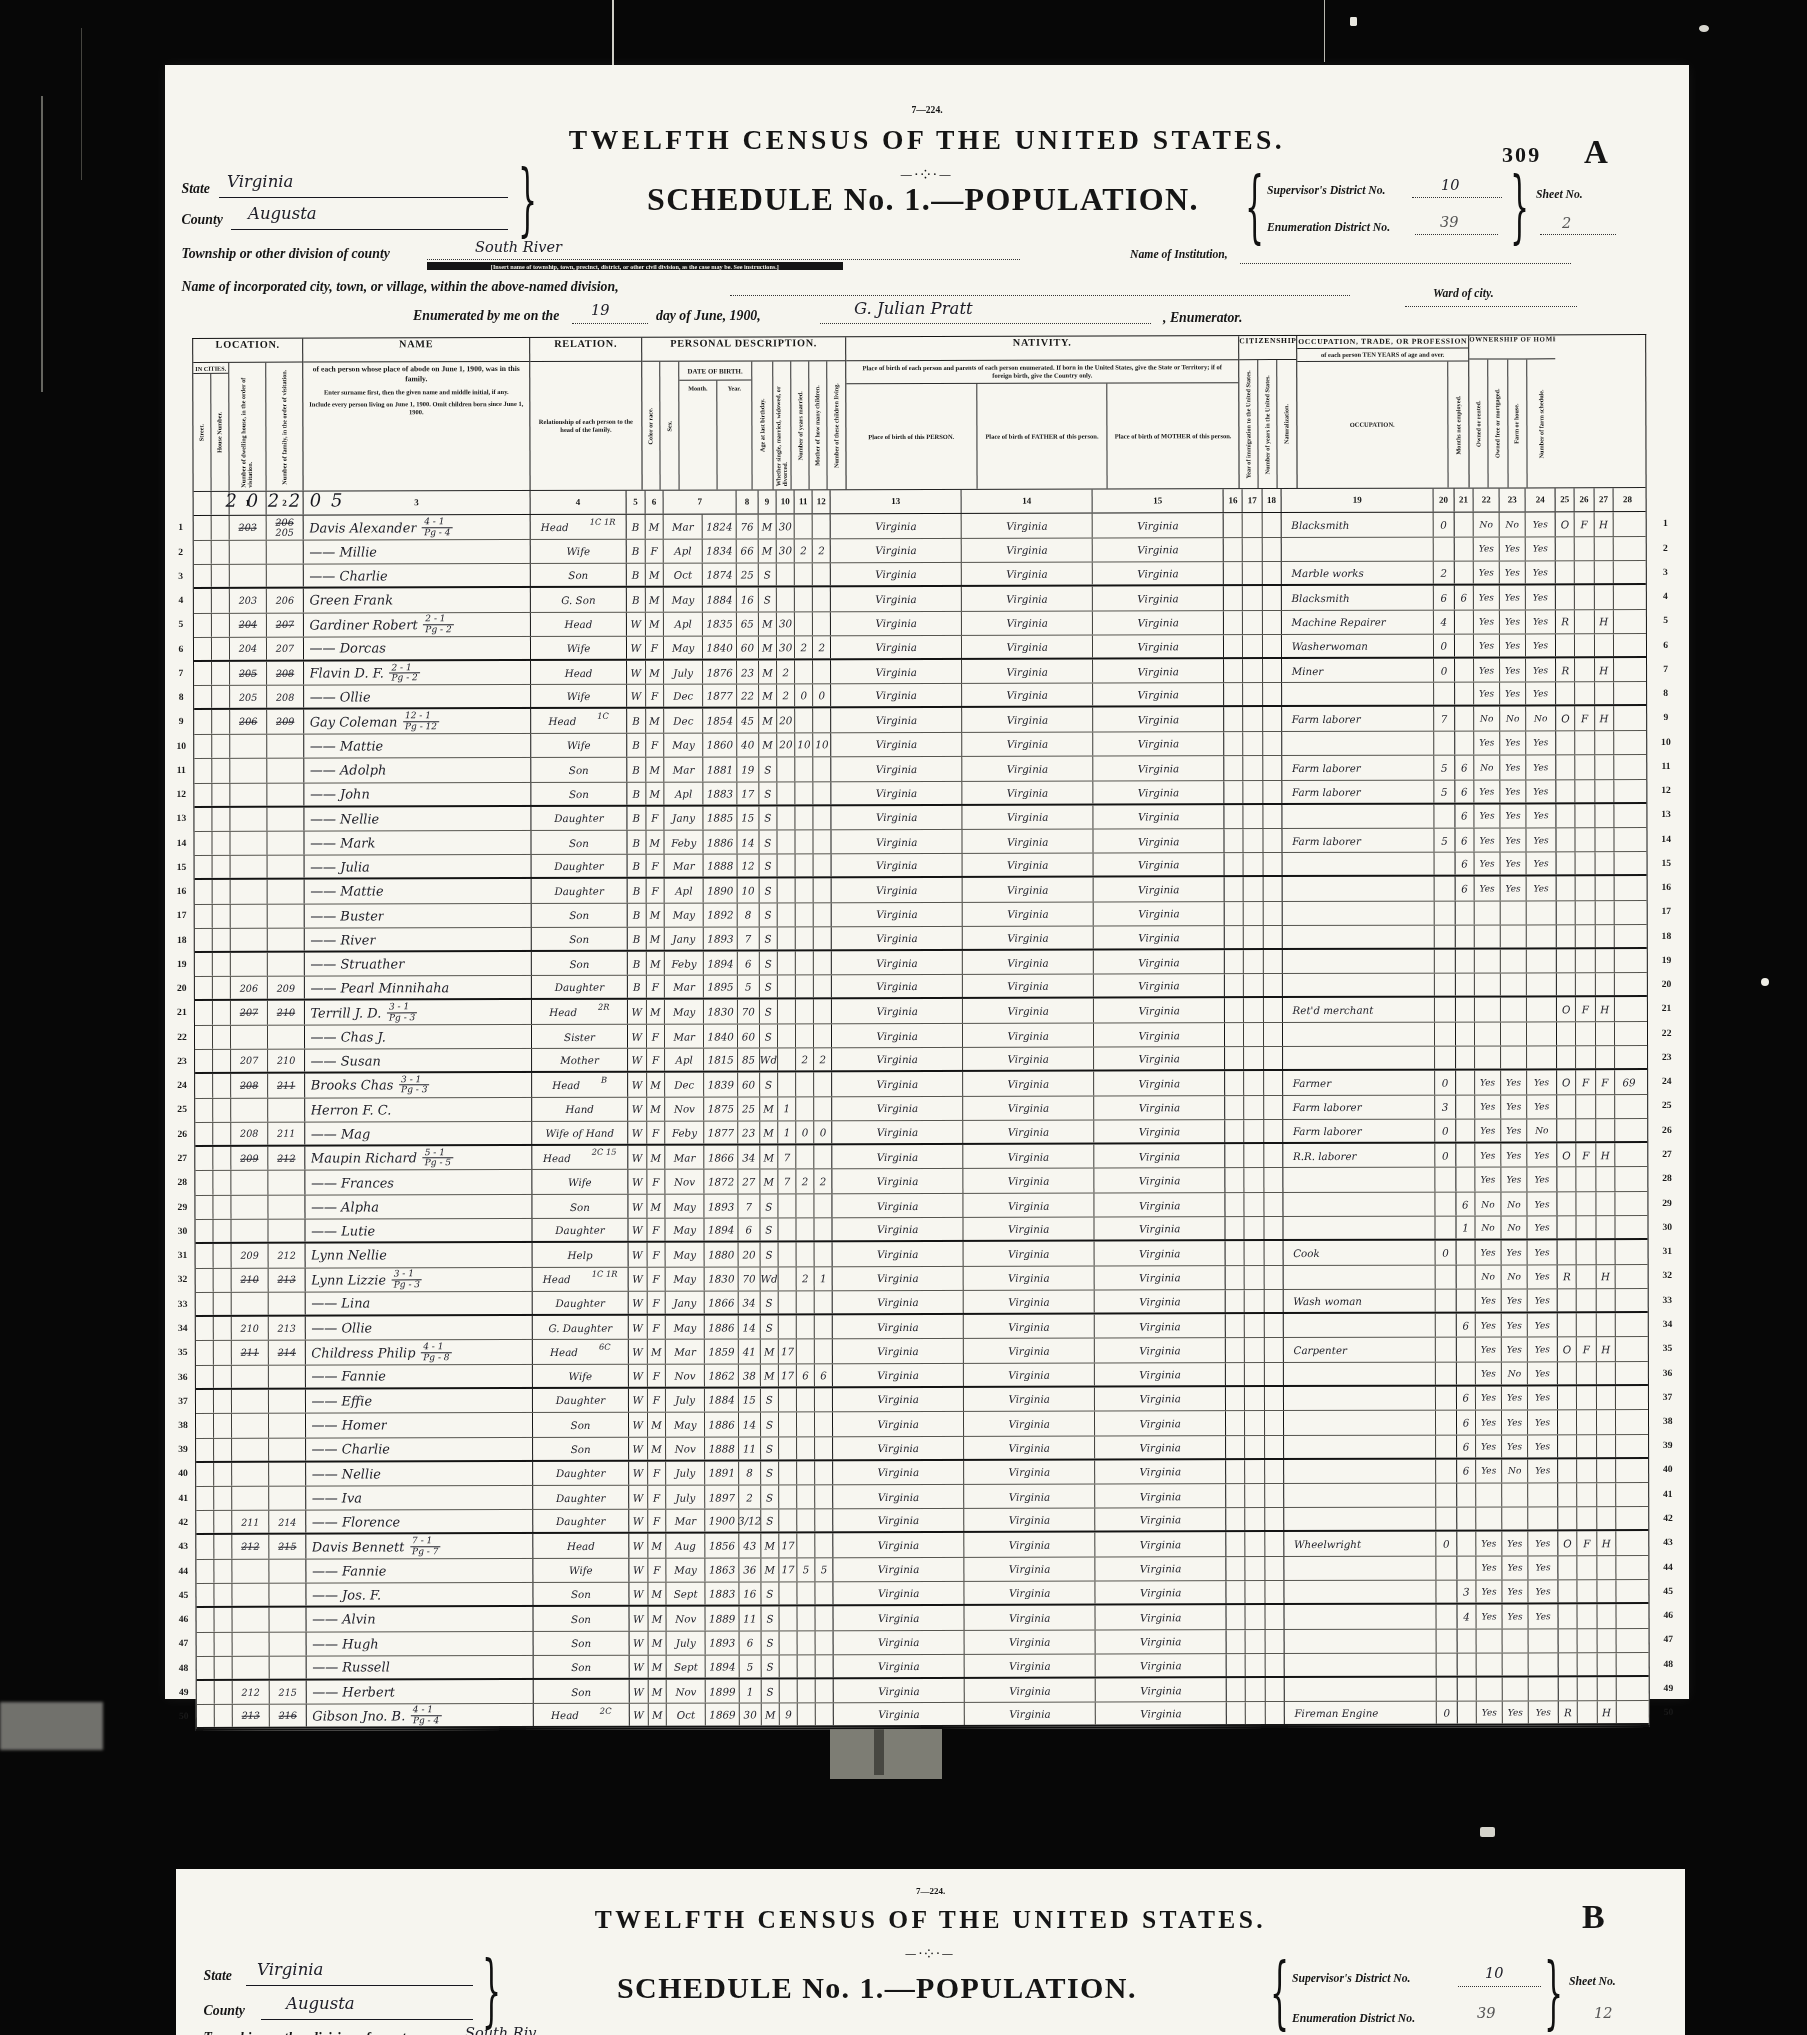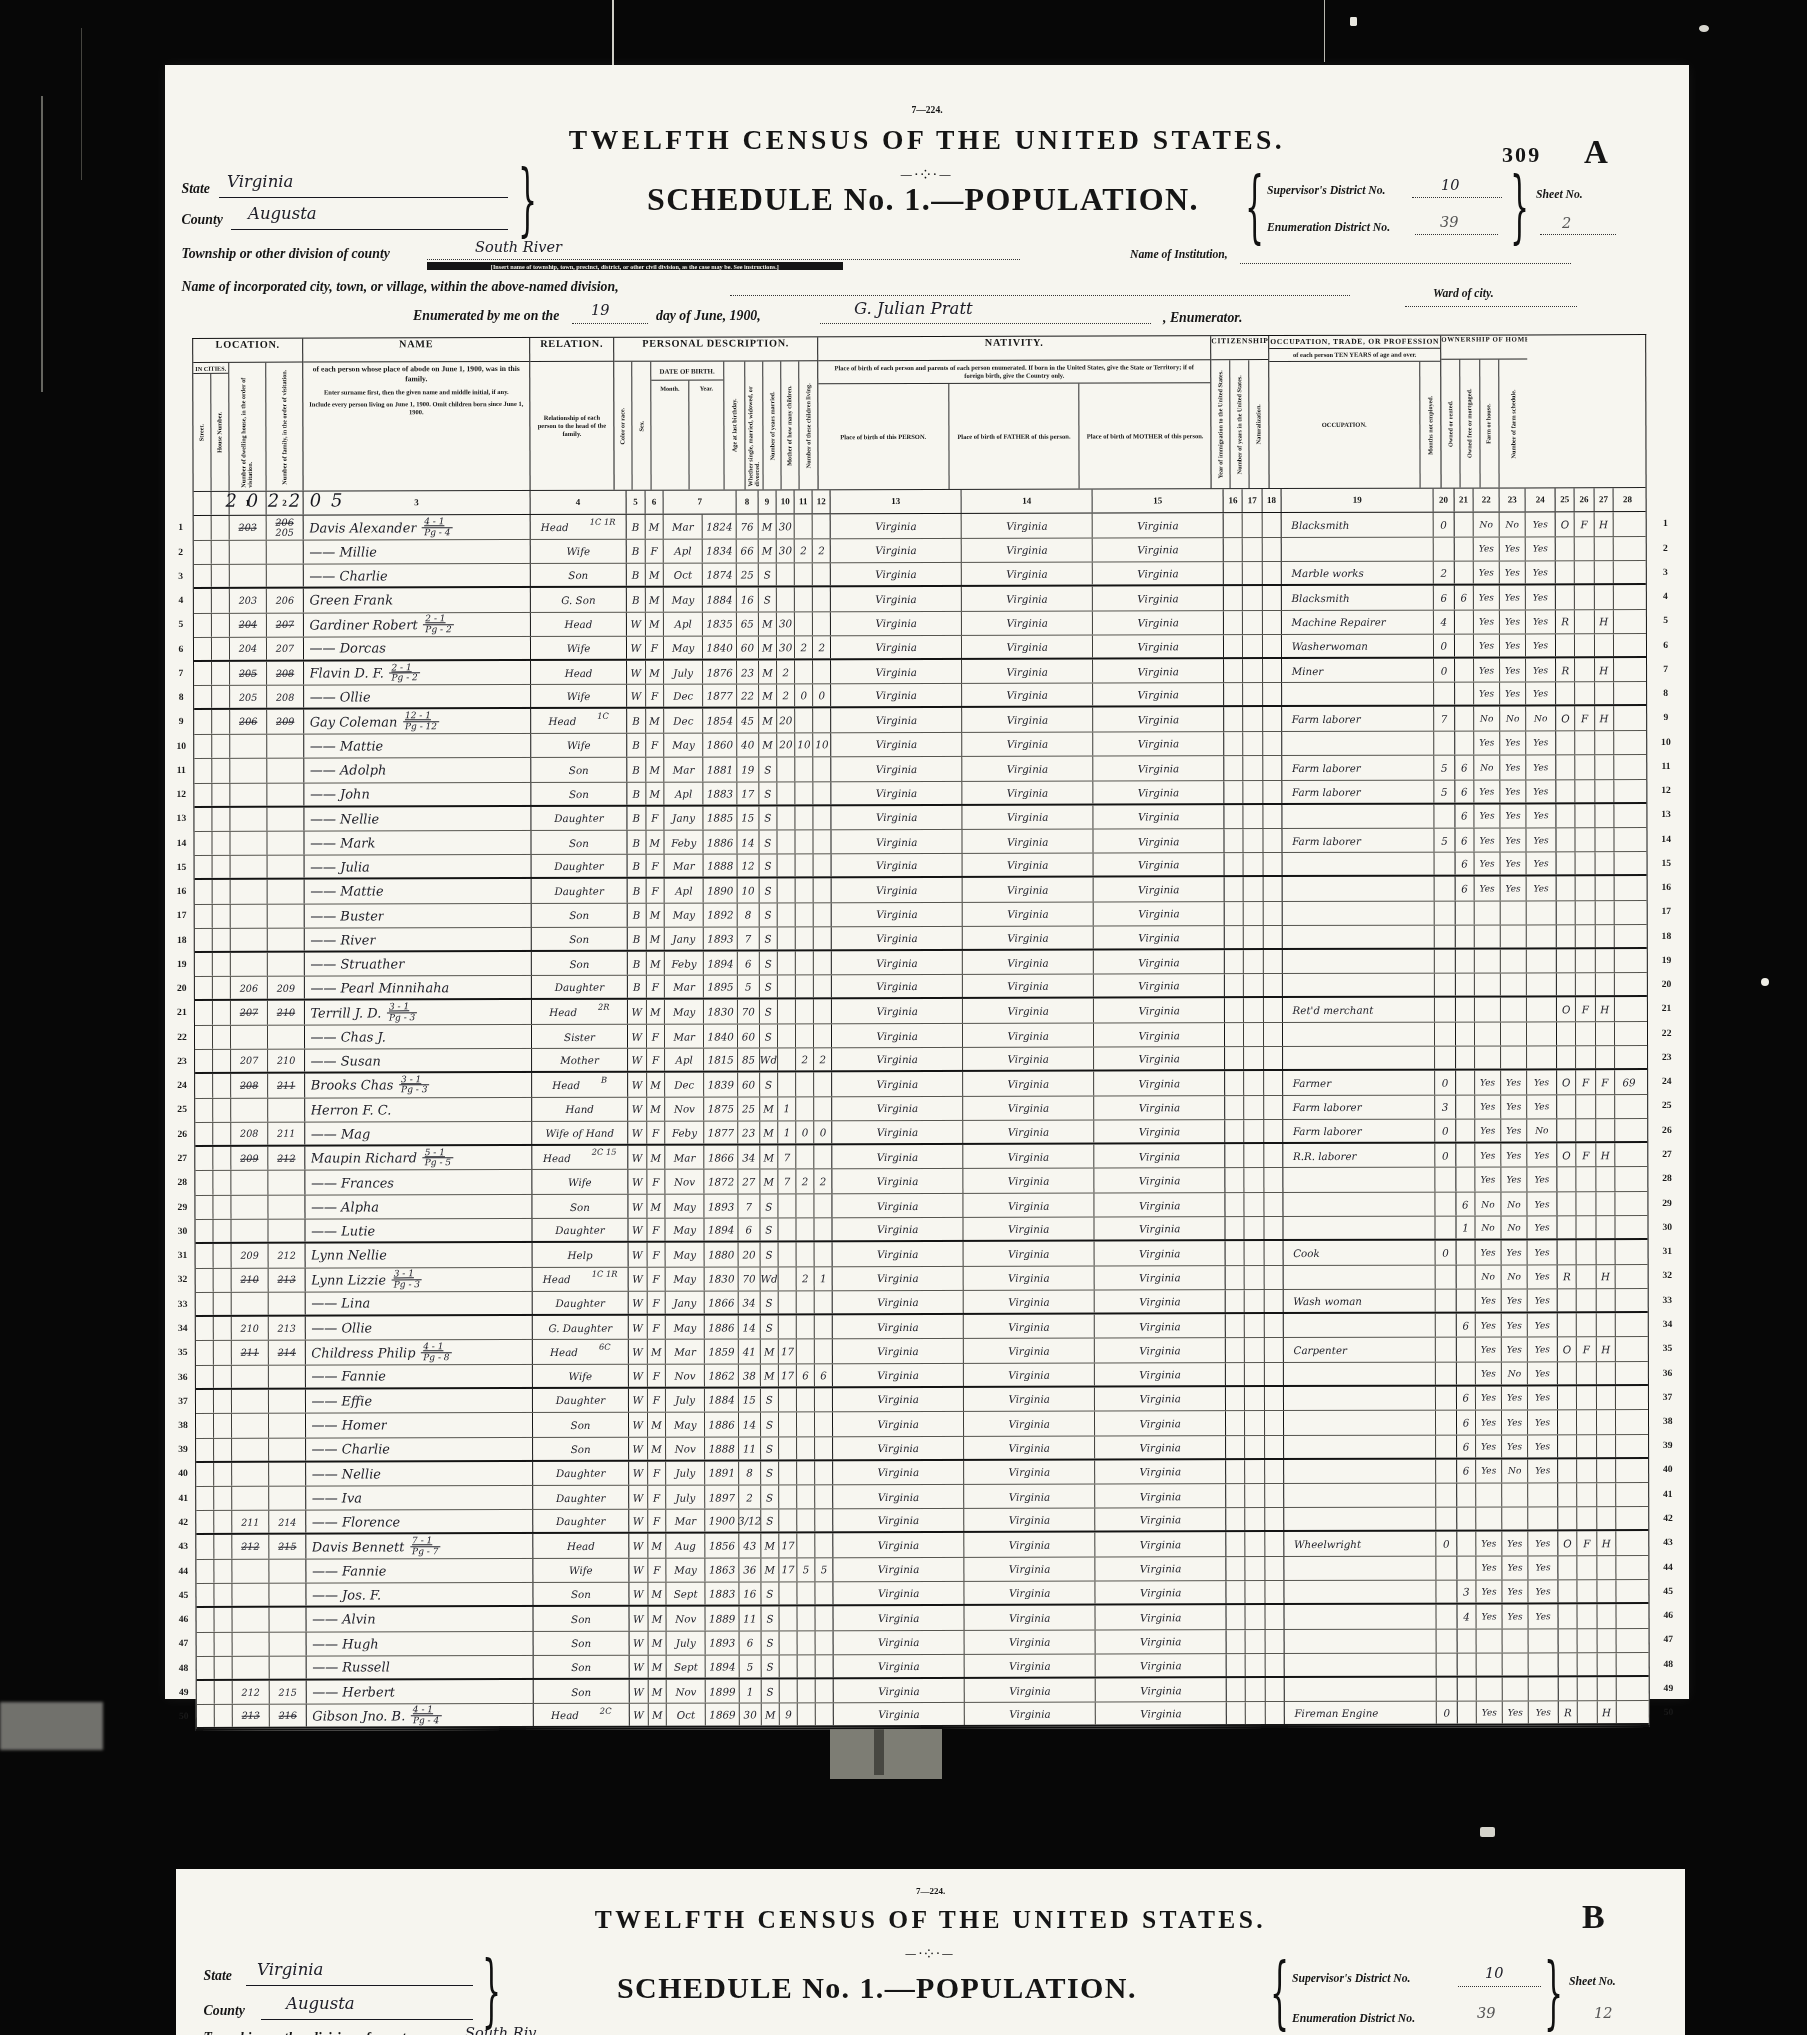--- a/index.html
+++ b/index.html
@@ -58,21 +58,21 @@
   .cell{box-sizing:border-box;border-right:0.7px solid #3e3d38;height:100%;display:flex;
         align-items:center;justify-content:center;overflow:visible;white-space:nowrap;}
   .cell i{font-style:italic;}
   .cell i:empty{display:none;}
   .hwc{font-family:"DejaVu Serif",serif;font-style:italic;color:#23232c;font-size:10.3px;}
   .hw-name{font-size:13px;padding-left:5.5px;justify-content:flex-start;}
   .hw-name .nm{overflow:hidden;text-overflow:clip;}
   .note{display:inline-flex;flex-direction:column;font:italic 9px "DejaVu Serif",serif;
         color:#20202a;margin-left:5.5px;line-height:1.05;}
   .note b{font-weight:normal;padding:0 2.1px;}
-  .note b:first-child{border-bottom:1px solid #23232c;text-decoration:underline;}
+  .note b:first-child{border-bottom:1px solid #23232c;}
   .note:has(b:empty){display:none;}
   .num2{flex-direction:column;line-height:1;font-size:9.6px;justify-content:center;}
   .struck{text-decoration:line-through;text-decoration-thickness:1.4px;}
   .rno{font-size:8.3px;margin-left:21px;align-self:flex-start;padding-top:1.4px;}
   .ln,.rn2{position:absolute;top:4.8px;font:bold 9.6px "Liberation Serif",serif;color:#1a1a1a;width:20.7px;text-align:center;}
   .ln{left:-23.4px;} .rn2{right:-30px;}
   .hand-dwfam{position:absolute;left:32px;top:-2.8px;font:italic 18px "DejaVu Serif",serif;color:#17171f;letter-spacing:9.6px;}
 </style>
 </head>
 <body>
@@ -173,21 +173,21 @@
 
           <div class="grp" style="width:227px;">
             <div class="gcap">NAME</div>
             <div class="gmid" style="flex-direction:column;justify-content:flex-start;">
               <div class="hnote" style="font-size:7.6px;">of each person whose place of abode on June 1, 1900, was in this family.</div>
               <div class="hnote">Enter surname first, then the given name and middle initial, if any.</div>
               <div class="hnote">Include every person living on June 1, 1900.  Omit children born since June 1, 1900.</div>
             </div>
           </div>
 
-          <div class="grp" style="width:84px;">
+          <div class="grp" style="width:112px;">
             <div class="gcap">RELATION.</div>
             <div class="gmid" style="align-items:center;justify-content:center;">
               <div class="hnote">Relationship of each person to the head of the family.</div>
             </div>
           </div>
 
           <div class="grp" style="width:204px;">
             <div class="gcap">PERSONAL DESCRIPTION.</div>
             <div class="gmid">
               <div class="vtc" style="width:18.6px;">

